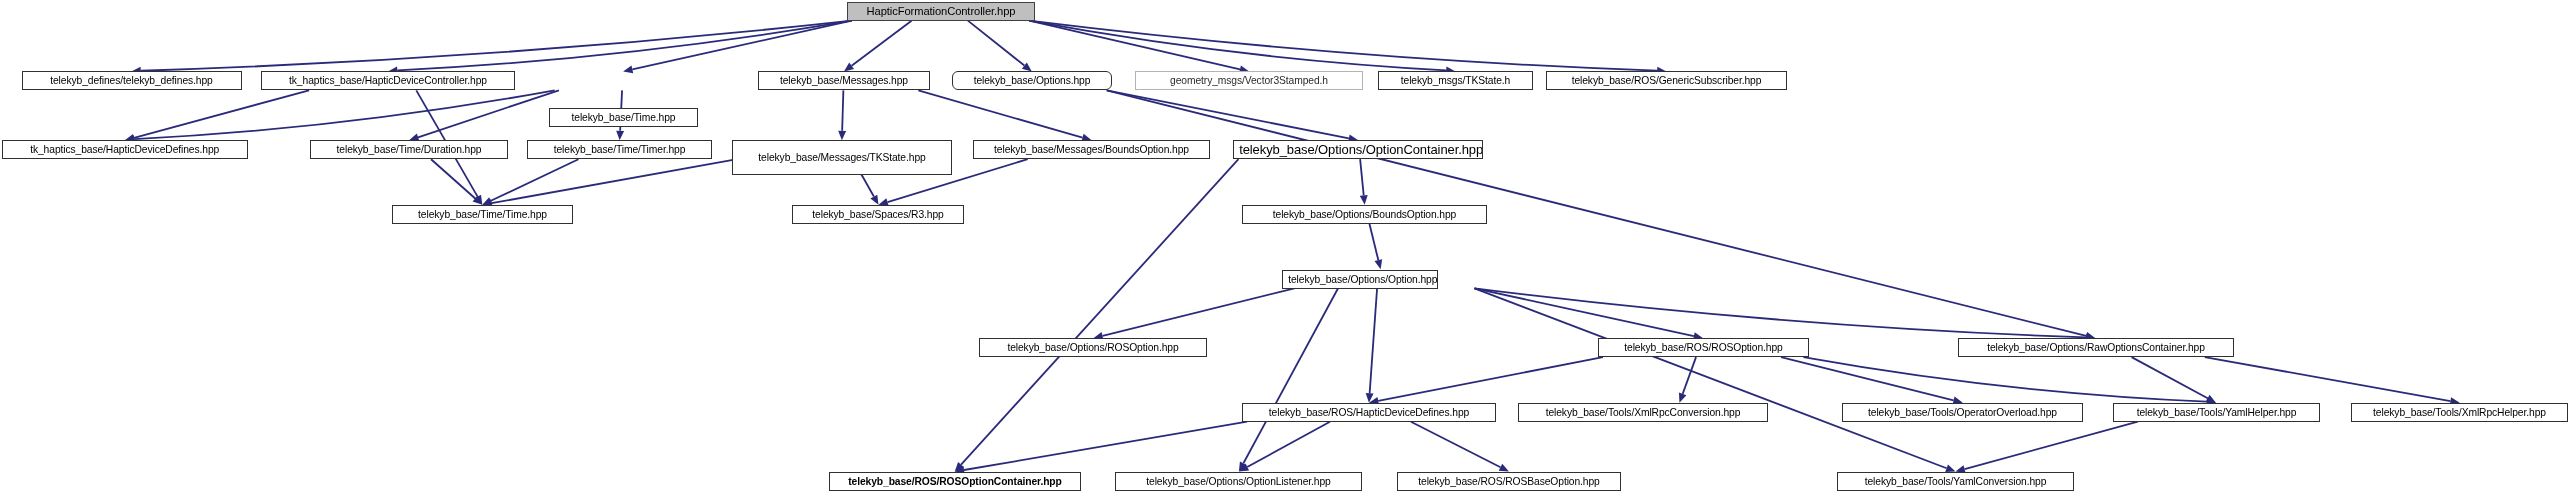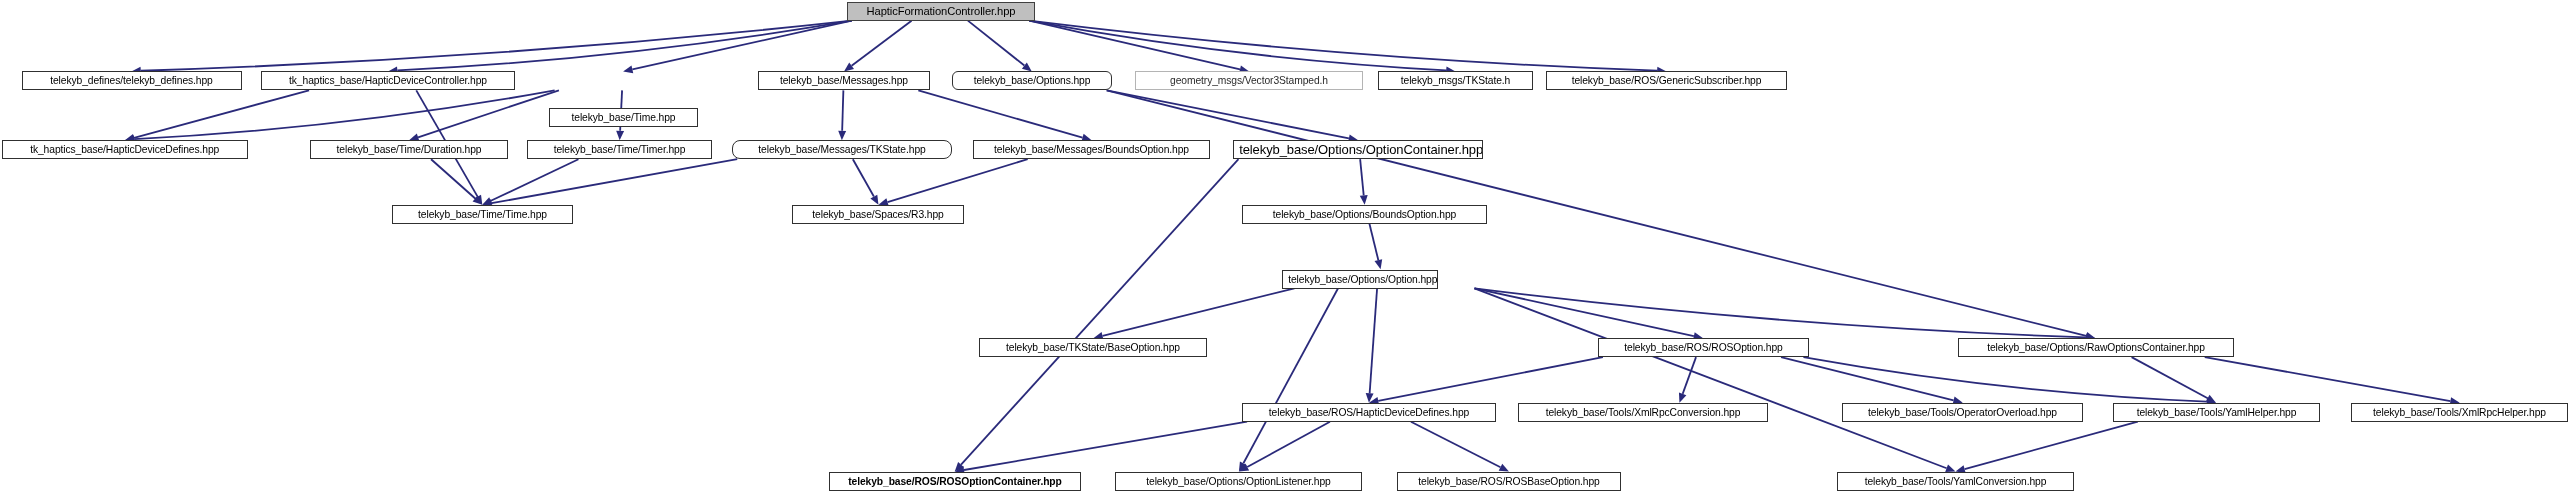--- a/index.html
+++ b/index.html
@@ -260,21 +260,21 @@
       </div>
       <div class="node-box strong" style="left: 1.7px; top: 140px; width: 246px; height: 19px; font-size: 10.3px;">
         <span class="node-label">tk_haptics_base/HapticDeviceDefines.hpp</span>
       </div>
       <div class="node-box strong" style="left: 310px; top: 140px; width: 198px; height: 19px; font-size: 10.3px;">
         <span class="node-label">telekyb_base/Time/Duration.hpp</span>
       </div>
       <div class="node-box strong" style="left: 527px; top: 140px; width: 185px; height: 19px; font-size: 10.3px;">
         <span class="node-label">telekyb_base/Time/Timer.hpp</span>
       </div>
-      <div class="node-box strong" style="left: 732px; top: 140px; width: 220px; height: 19px; font-size: 10.3px; border-radius: 8px;">
+      <div class="node-box strong" style="left: 732px; top: 140px; width: 220px; height: 35px; font-size: 10.3px;">
         <span class="node-label">telekyb_base/Messages/TKState.hpp</span>
       </div>
       <div class="node-box strong" style="left: 973px; top: 140px; width: 237px; height: 19px; font-size: 10.3px;">
         <span class="node-label">telekyb_base/Messages/BoundsOption.hpp</span>
       </div>
       <div class="node-box strong" style="left: 1233px; top: 140px; width: 250px; height: 19px; font-size: 13px;">
         <span class="node-label">telekyb_base/Options/OptionContainer.hpp</span>
       </div>
       <div class="node-box strong" style="left: 392px; top: 205px; width: 181px; height: 19px; font-size: 10.3px;">
         <span class="node-label">telekyb_base/Time/Time.hpp</span>
@@ -282,21 +282,21 @@
       <div class="node-box strong" style="left: 792px; top: 205px; width: 172px; height: 19px; font-size: 10.3px;">
         <span class="node-label">telekyb_base/Spaces/R3.hpp</span>
       </div>
       <div class="node-box strong" style="left: 1242px; top: 205px; width: 245px; height: 19px; font-size: 10.3px;">
         <span class="node-label">telekyb_base/Options/BoundsOption.hpp</span>
       </div>
       <div class="node-box strong" style="left: 1282px; top: 270px; width: 156px; height: 19px; font-size: 10.3px;">
         <span class="node-label">telekyb_base/Options/Option.hpp</span>
       </div>
       <div class="node-box strong" style="left: 979px; top: 338px; width: 228px; height: 19px; font-size: 10.3px;">
-        <span class="node-label">telekyb_base/TKState/BaseOption.hpp</span>
+        <span class="node-label">telekyb_base/Options/ROSOption.hpp</span>
       </div>
       <div class="node-box strong" style="left: 1598px; top: 338px; width: 211px; height: 19px; font-size: 10.3px;">
         <span class="node-label">telekyb_base/ROS/ROSOption.hpp</span>
       </div>
       <div class="node-box strong" style="left: 1958px; top: 338px; width: 276px; height: 19px; font-size: 10.3px;">
         <span class="node-label">telekyb_base/Options/RawOptionsContainer.hpp</span>
       </div>
       <div class="node-box strong" style="left: 1242px; top: 403px; width: 254px; height: 19px; font-size: 10.3px;">
         <span class="node-label">telekyb_base/ROS/HapticDeviceDefines.hpp</span>
       </div>

